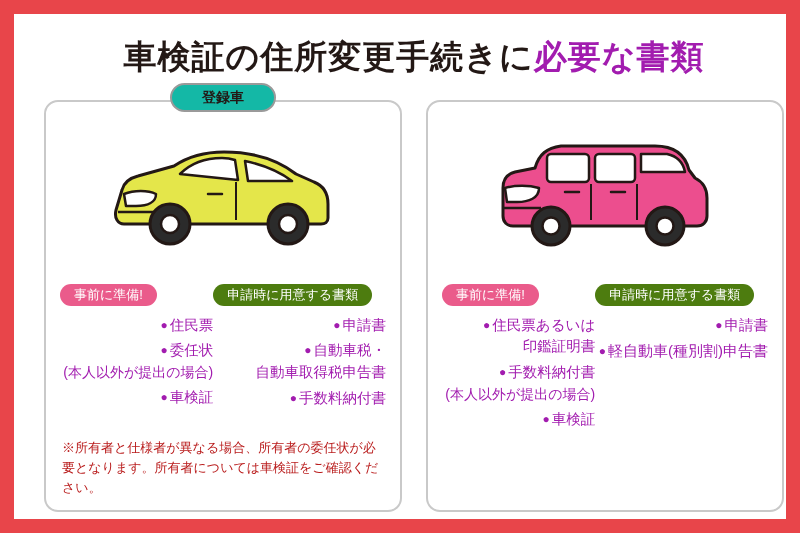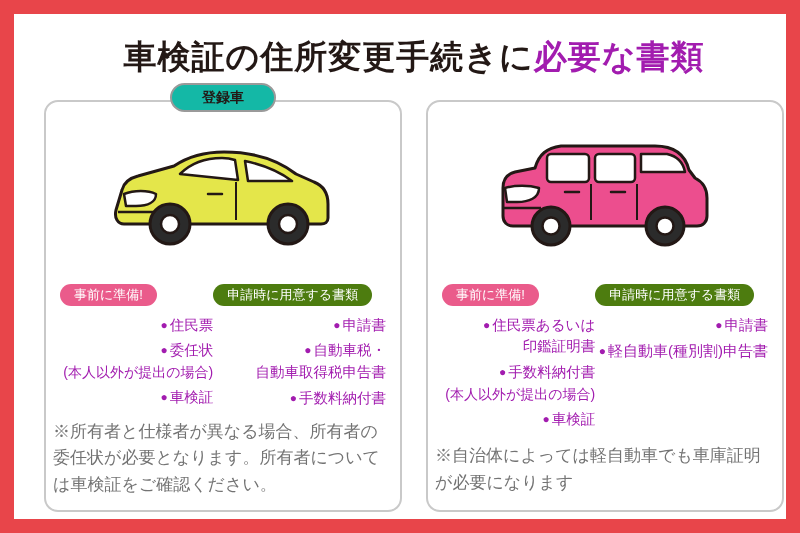--- a/index.html
+++ b/index.html
@@ -155,25 +155,25 @@
     display: block;
     padding-left: 14px;
   }
   .list li .small {
     font-size: 15px;
   }
 
   
   .note {
     position: absolute;
-    left: 7px;
+    left: 16px;
     right: 14px;
     bottom: 14px;
-    font-size: 17px;
-    color: #737373;
+    font-size: 13px;
+    color: #b91c1c;
     line-height: 1.55;
   }
   .note.two-line { bottom: 12px; }
 </style>
 </head>
 <body>
 
 <div class="page">
   <div class="inner">
 
@@ -269,18 +269,17 @@
           </div>
           <div class="col-right">
             <span class="badge orange">申請時に用意する書類</span>
             <ul class="list">
               <li><span class="dot">●</span><span>申請書</span></li>
               <li><span class="dot">●</span><span class="small">軽自動車(種別割)申告書</span></li>
             </ul>
           </div>
         </div>
 
-        <div class="note">※自治体によっては軽自動車でも車庫証明が必要になります</div>
       </div>
 
     </div>
   </div>
 </div>
 
 </body></html>

